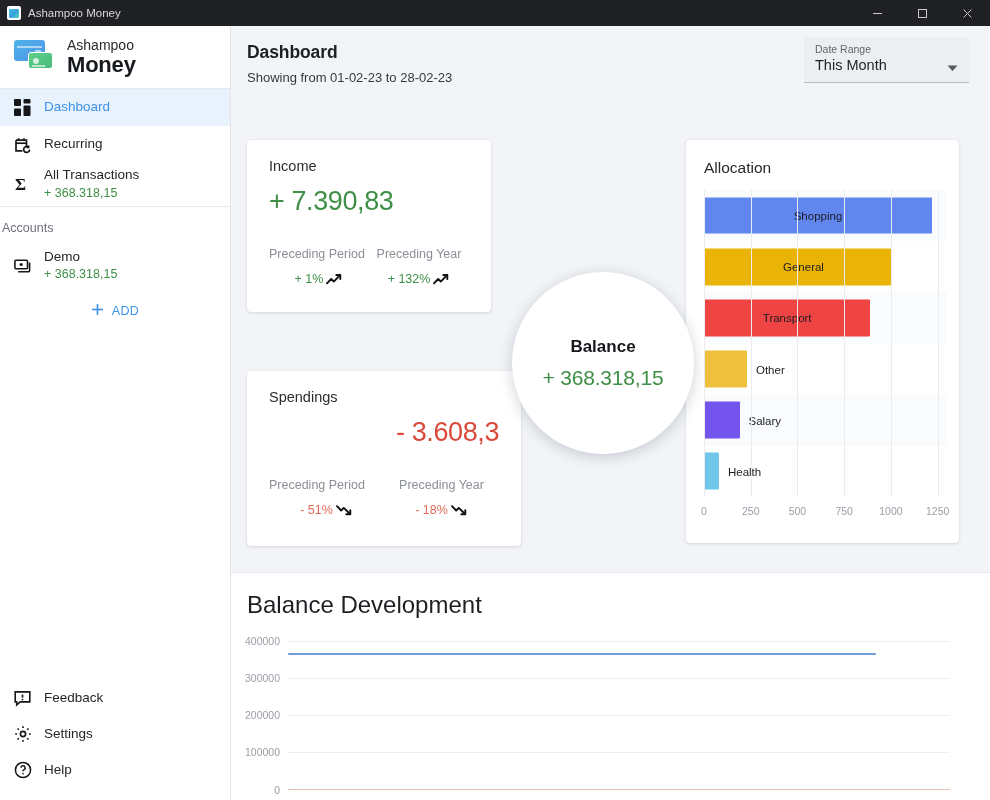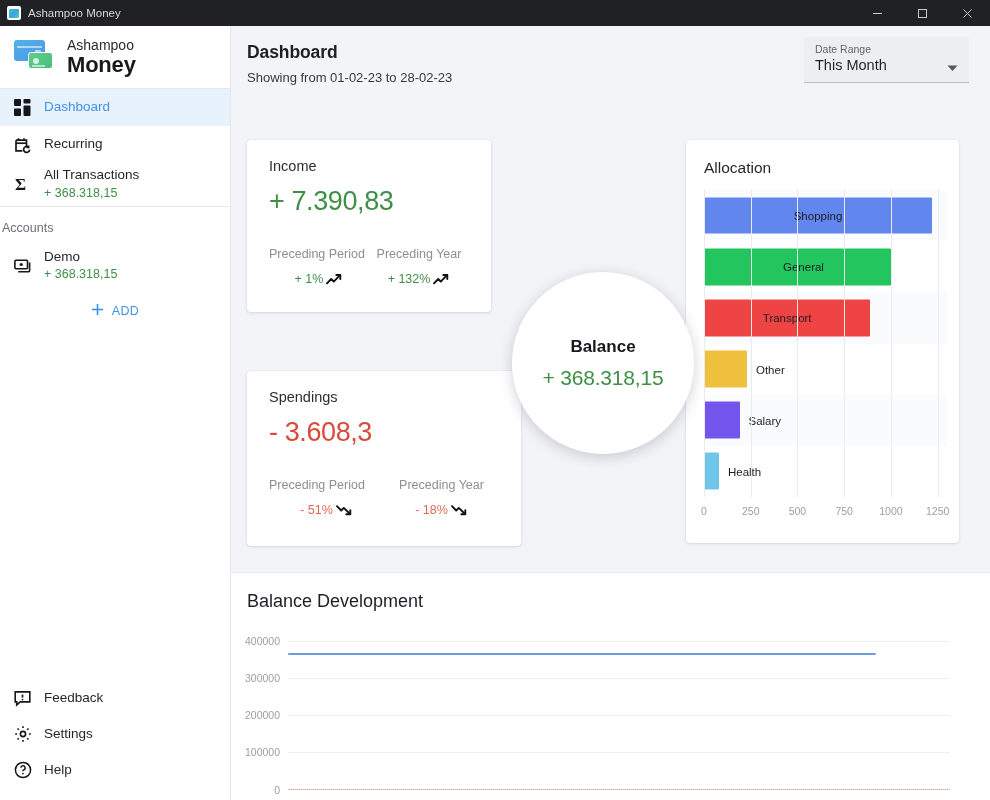--- a/index.html
+++ b/index.html
@@ -120,21 +120,21 @@
     position: absolute;
   }
   .card-income   { left: 16px;  top: 114px; width: 244px; height: 172px; }
   .card-spending { left: 16px;  top: 345px; width: 274px; height: 175px; }
   .card-alloc    { left: 455px; top: 114px; width: 273px; height: 403px; }
 
   .stat-pad { padding: 18px 22px 0 22px; }
   .stat-title { font-size: 14.5px; color: #2b2d31; }
   .stat-value { font-size: 27px; margin-top: 12px; letter-spacing: -.4px; }
   .stat-value.pos { color: #3f8f46; }
-  .stat-value.neg { color: #da4a3a; }
+  .stat-value.neg { color: #da4a3a; text-align: right; }
   .stat-foot { display: flex; margin-top: 30px; }
   .stat-col { flex: 1; text-align: center; }
   .stat-col:first-child { text-align: left; }
   .stat-col-label { font-size: 12.5px; color: #8b8f96; }
   .stat-col-val {
     font-size: 12.5px; margin-top: 11px; display: flex;
     align-items: center; justify-content: center; gap: 3px;
   }
   .stat-col:first-child .stat-col-val { justify-content: center; }
   .stat-col-val.pos { color: #3f8f46; }
@@ -176,21 +176,21 @@
   }
   .alloc-tick {
     position: absolute; font-size: 10.5px; color: #9a9ea6; transform: translateX(-50%);
   }
 
   
   .bdev {
     position: absolute; left: 0; right: 0; top: 546px; bottom: 0;
     background: #ffffff; border-top: 1px solid #e8eaee;
   }
-  .bdev-title { font-size: 18px; color: #1d1f23; padding: 18px 0 0 16px; }
+  .bdev-title { font-size: 24px; color: #1d1f23; padding: 18px 0 0 16px; }
   .bdev-plot { position: absolute; left: 57px; right: 40px; top: 68px; height: 148px; }
   .bdev-hline { position: absolute; left: 0; right: 0; height: 1px; background: #eceef1; }
   .bdev-hline.zero { background: #e9d7d2; border-top: 1px dotted #dba89a; height: 0; }
   .bdev-ylabel {
     position: absolute; right: 100%; margin-right: 8px; font-size: 10.5px;
     color: #9a9ea6; transform: translateY(-50%); white-space: nowrap;
   }
   .bdev-line {
     position: absolute; height: 2.5px; background: #6f9ddb; border-radius: 2px;
   }
@@ -440,21 +440,21 @@
     <div class="card card-alloc">
       <div class="alloc-title">Allocation</div>
       <div class="alloc-plot">
         <div class="alloc-rows" id="alloc-rows">
             <div class="alloc-row">
               <div class="alloc-bar" style="width: 93.8462%; background: rgb(97, 134, 238);">
                 <span class="alloc-bar-lbl">Shopping</span>
               </div>
             </div>
             <div class="alloc-row">
-              <div class="alloc-bar" style="width: 76.9231%; background: #22c55e; padding-left: 12px;">
+              <div class="alloc-bar" style="width: 76.9231%; background: #eab308; padding-left: 12px;">
                 <span class="alloc-bar-lbl">General</span>
               </div>
             </div>
             <div class="alloc-row">
               <div class="alloc-bar" style="width: 68.4615%; background: #ef4444;">
                 <span class="alloc-bar-lbl">Transport</span>
               </div>
             </div>
             <div class="alloc-row">
               <div class="alloc-bar" style="width: 17.6923%; background: rgb(239, 191, 62);">

